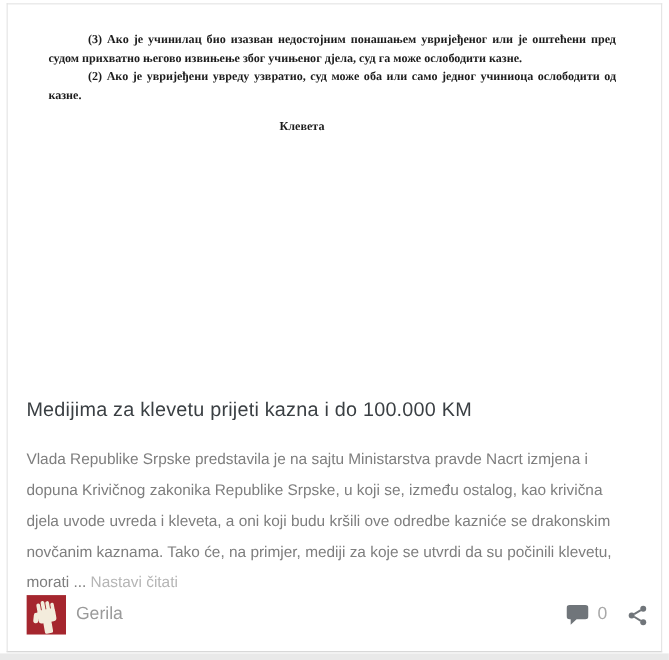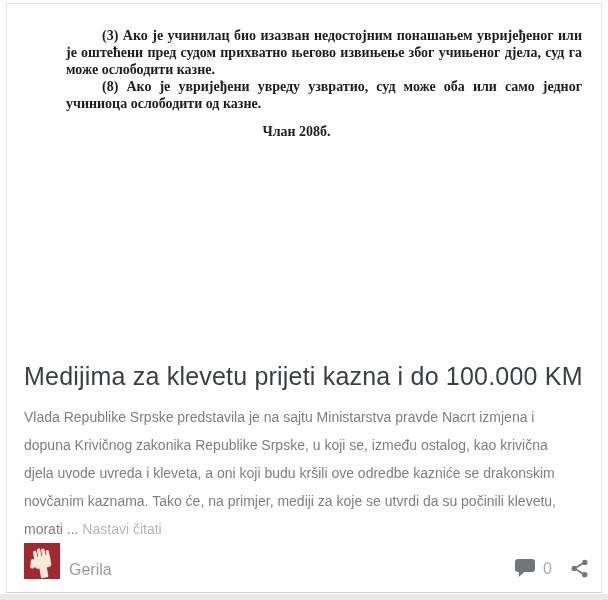--- a/index.html
+++ b/index.html
@@ -28,55 +28,55 @@
     background:#ffffff;
     border:1px solid var(--card-border);
     border-bottom:1px solid var(--card-border-bottom);
   }
   .bottom-strip{
     position:absolute;left:0;top:594px;width:608px;height:6px;
     background:var(--strip);
   }
   
   .doc{
-    position:absolute;top:24px;left:59px;width:516px;
+    position:absolute;top:24px;left:37px;width:516px;
     font-family:"Liberation Serif", serif;
     font-weight:bold;
-    font-size:14px;line-height:16.9px;
+    font-size:11px;line-height:16.9px;
     color:var(--doc-text);
   }
   .doc p{
     margin:0;text-indent:36px;text-align:justify;
   }
   .doc-heading{
     text-align:center;padding-right:55px;
     margin-top:11px;margin-bottom:15px;
   }
   
   .title{
     position:absolute;top:358px;left:17px;width:560px;
-    margin:0;font-size:25px;font-weight:400;
+    margin:0;font-size:18px;font-weight:400;
     color:var(--title);
     letter-spacing:0.2px;
     cursor:pointer;
   }
   
   .excerpt{
     position:absolute;top:399px;left:17px;width:548px;
     margin:0;font-size:14px;line-height:28px;
     color:var(--excerpt);
   }
   .read-more{
     color:var(--read-more);
     text-decoration:none;cursor:pointer;text-align:right;
   }
   
   .footer{
     position:absolute;left:17px;right:11px;top:535px;height:40px;
-    display:flex;align-items:flex-end;
+    display:flex;align-items:center;
   }
   .avatar{
     width:36px;height:36px;flex:0 0 36px;cursor:pointer;
   }
   .avatar svg{display:block;width:36px;height:36px;}
   .avatar rect.bg{fill:var(--avatar-bg);}
   .avatar .fist{fill:var(--avatar-fist);}
   .author{
     margin-left:9px;font-size:16px;color:var(--author);cursor:pointer;
   }
@@ -89,23 +89,23 @@
   .share{cursor:pointer;}
   .share svg{display:block;stroke:var(--icon);fill:var(--icon);}
 </style>
 </head>
 <body>
 
 <div class="card">
 
   <div class="doc">
     <p>(3) Ако је учинилац био изазван недостојним понашањем увријеђеног или је оштећени пред судом прихватно његово извињење због учињеног дјела, суд га може ослободити казне.</p>
-    <p>(8) Ако је увријеђени увреду узвратио, суд може оба или само једног учиниоца ослободити од казне.</p>
+    <p>(2) Ако је увријеђени увреду узвратио, суд може оба или само једног учиниоца ослободити од казне.</p>
     <div class="doc-heading">
-      <div>Члан 208б.</div>
+      <div>Клевета</div>
     </div>
   </div>
 
   <h1 class="title">Medijima za klevetu prijeti kazna i do 100.000 KM</h1>
 
   <p class="excerpt"><span>Vlada Republike Srpske predstavila je na sajtu Ministarstva pravde Nacrt izmjena i dopuna Krivičnog zakonika Republike Srpske, u koji se, između ostalog, kao krivična djela uvode uvreda i kleveta, a oni koji budu kršili ove odredbe kazniće se drakonskim novčanim kaznama. Tako će, na primjer, mediji za koje se utvrdi da su počinili klevetu, morati ...</span> <a class="read-more">Nastavi čitati</a></p>
 
   <div class="footer">
 
     <div class="avatar">

